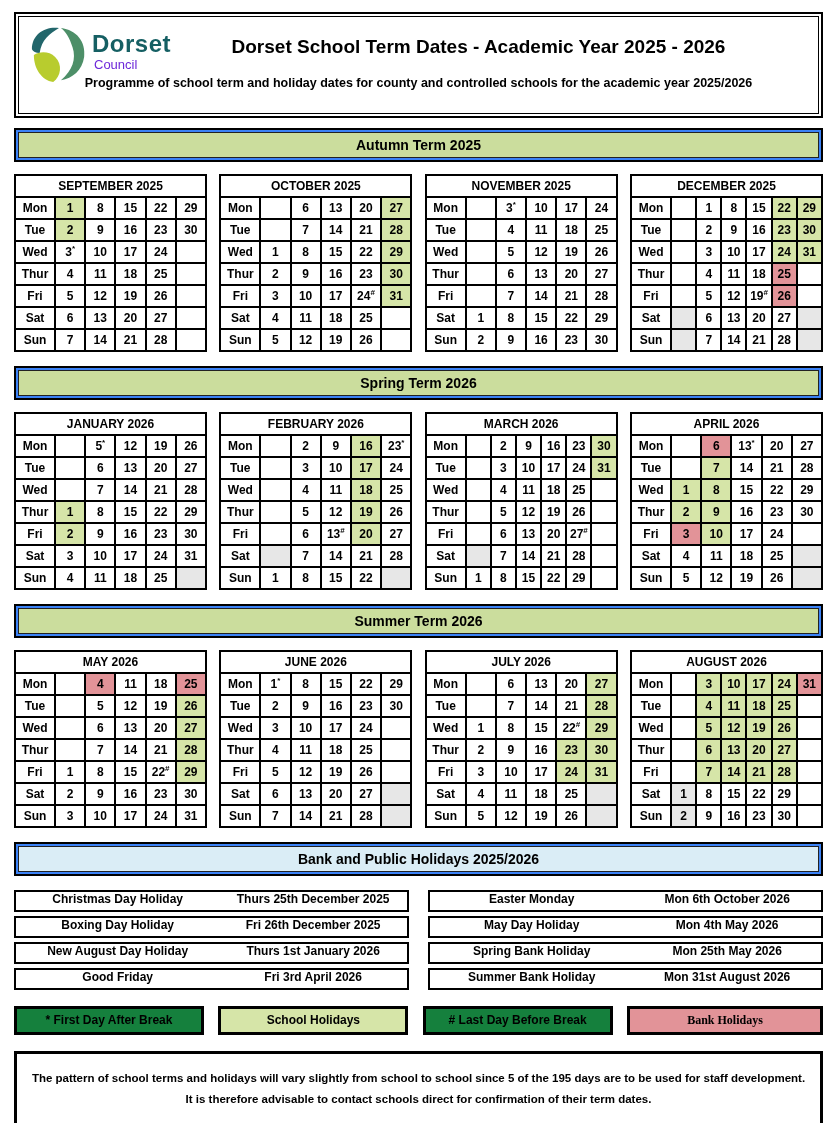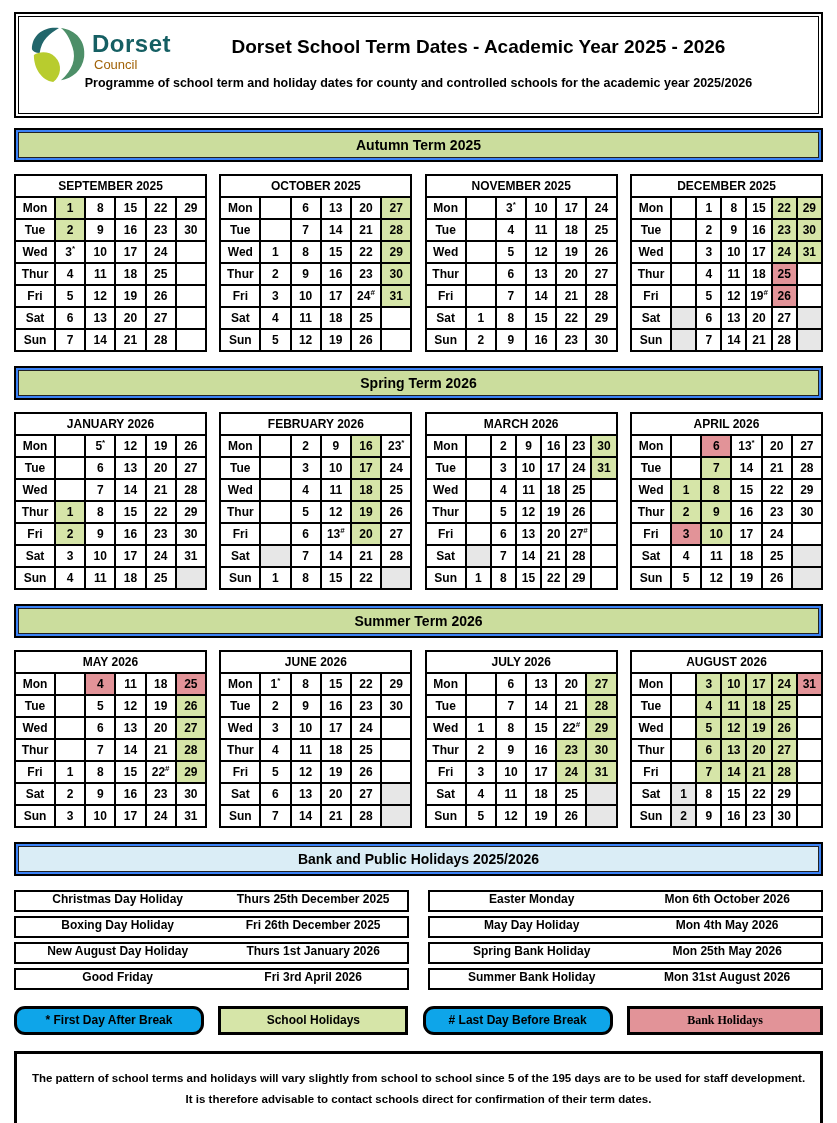--- a/index.html
+++ b/index.html
@@ -26,21 +26,21 @@
     box-shadow:inset 0 0 0 2px #fff, inset 0 0 0 3px #000;
     height:106px;
     position:relative;
     margin-bottom:10px;
     background:#fff;
   }
   .logo{position:absolute;left:14px;top:10px;display:flex;align-items:flex-start;}
   .logo-mark{width:58px;height:62px;}
   .logo-text{margin-left:4px;margin-top:8px;line-height:1;}
   .logo-name{font-size:24px;font-weight:bold;color:#155f63;letter-spacing:.5px;}
-  .logo-sub{font-size:13px;color:#a16207;margin-top:2px;margin-left:2px;}
+  .logo-sub{font-size:13px;color:#6d28d9;margin-top:2px;margin-left:2px;}
   .title{
     padding:22px 10px 0 130px;
     text-align:center;
     font-size:19px;font-weight:bold;
   }
   .subtitle{
     padding:18px 8px 0 8px;
     text-align:center;
     font-size:12.5px;font-weight:bold;
   }
@@ -116,21 +116,21 @@
     justify-content:space-between;
     margin:12px 0 16px 0;
   }
   .legend-box{
     border:3px solid #000;
     font-weight:bold;
     font-size:12px;
     text-align:center;
     padding:4px 0;
   }
-  .lg-plain{width:190px;background:#0ea5e9;border-radius:11px;}
+  .lg-plain{width:190px;background:#15803d;}
   .lg-green{width:158px;background:var(--hol-green);}
   .lg-red{width:196px;background:var(--hol-red);font-family:Liberation Serif, serif;}
   .legend-box:nth-child(2){width:190px;}
 
   
   .footer{
     border:3px solid #000;
     padding:14px 10px 16px 10px;
     text-align:center;
     font-weight:bold;

